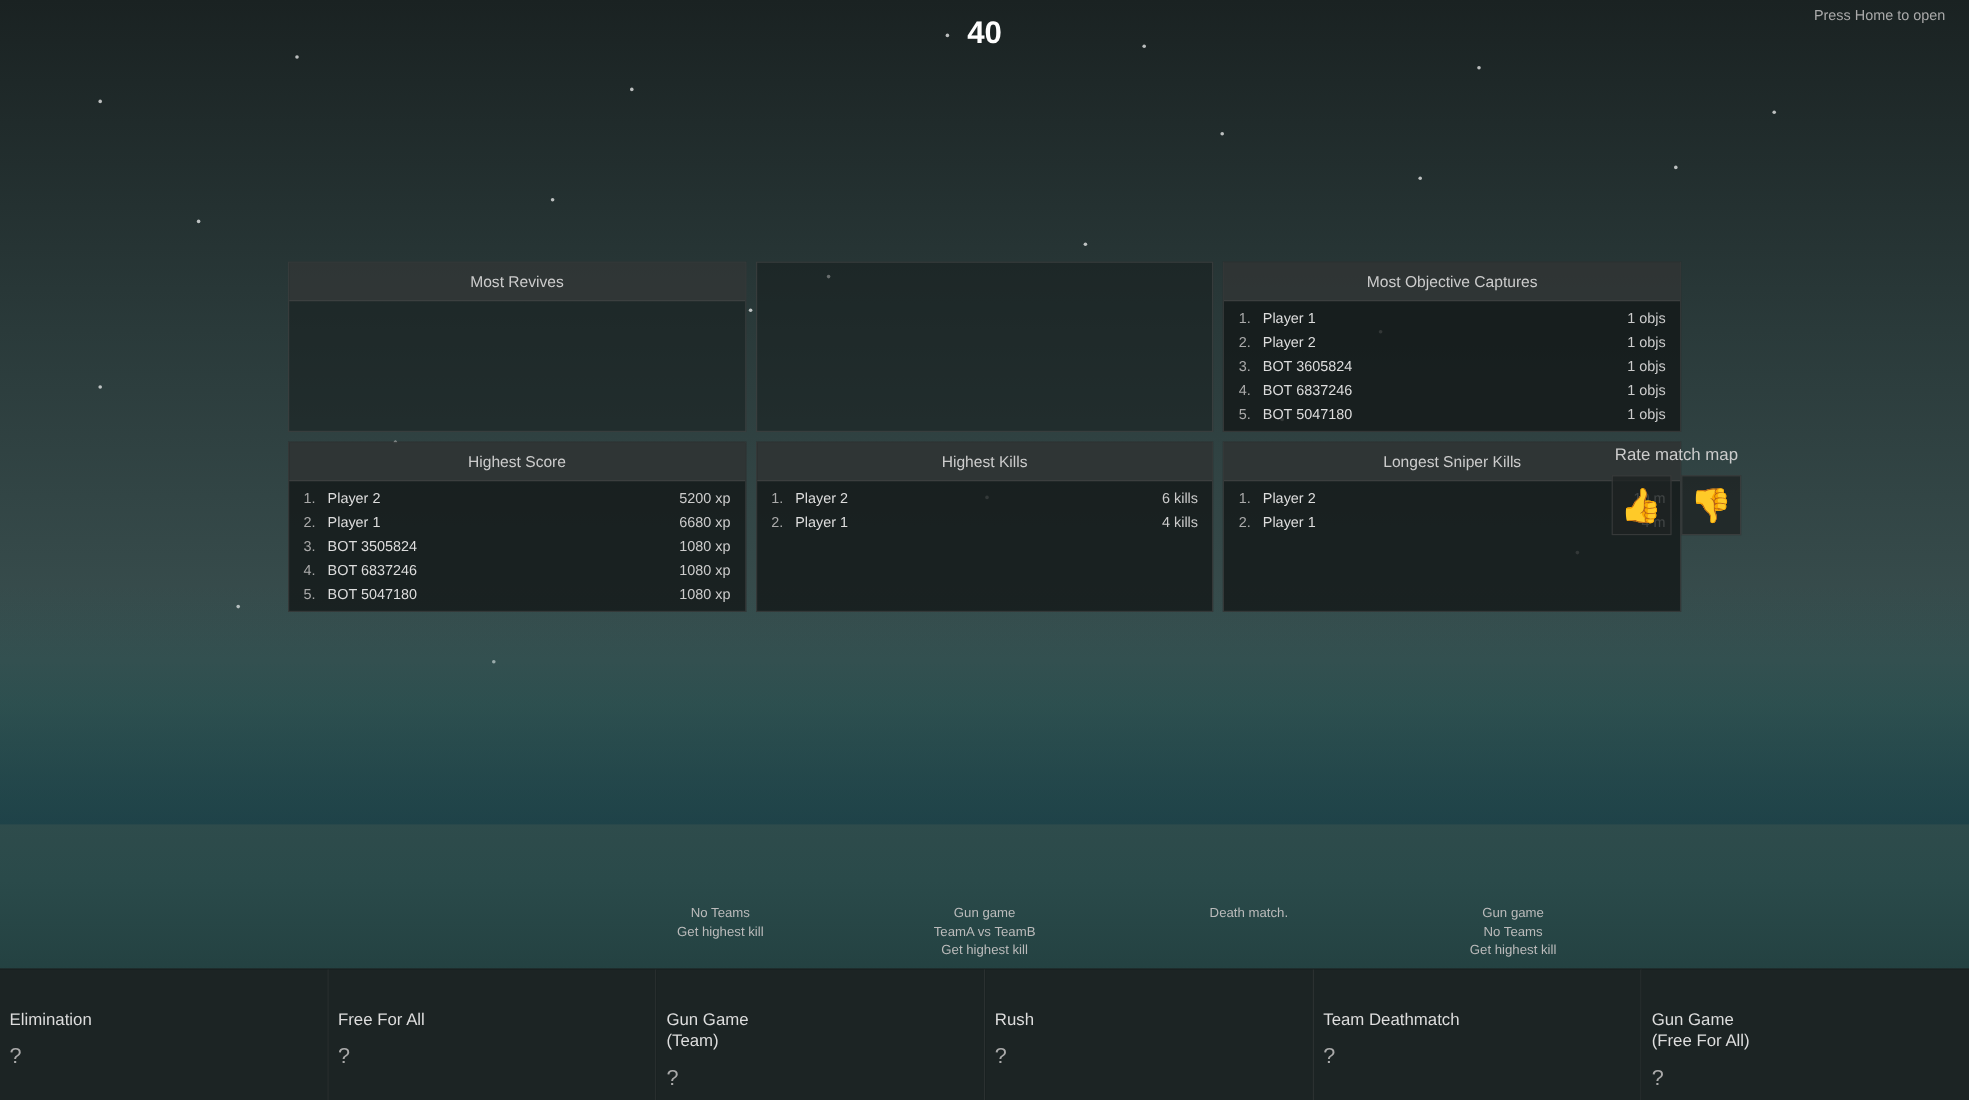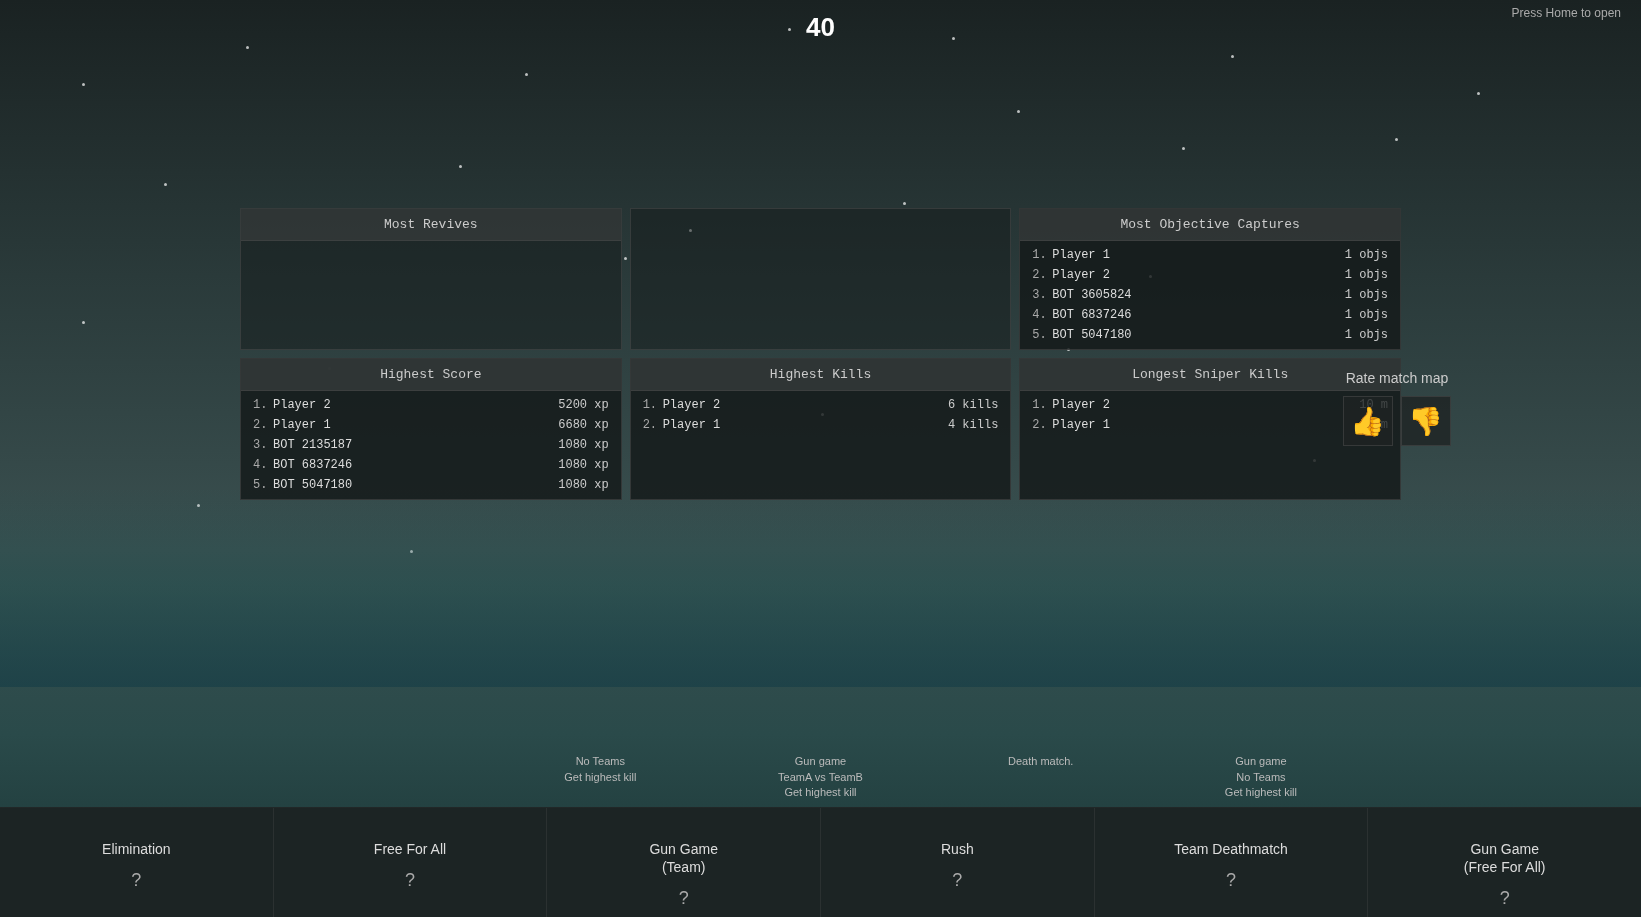--- a/index.html
+++ b/index.html
@@ -56,28 +56,27 @@
       top: 6px;
       right: 20px;
       z-index: 10;
       font-size: 12px;
       color: #aaa;
     }
 
     
     .stats-area {
       position: absolute;
-      top: 208px;
+      top: 218px;
       left: 240px;
       right: 240px;
       z-index: 10;
       display: flex;
       flex-direction: column;
       gap: 8px;
-      font-family: Liberation Mono, monospace;
     }
 
     .stats-row {
       display: flex;
       gap: 8px;
     }
 
     .stat-panel {
       background: rgba(20, 25, 25, 0.82);
       border: 1px solid rgba(80,80,80,0.5);
@@ -185,21 +184,20 @@
       display: flex;
       background: rgba(10, 15, 15, 0.85);
       border-top: 1px solid rgba(80,80,80,0.3);
     }
 
     .mode-btn {
       flex: 1;
       background: rgba(30, 38, 38, 0.9);
       border-right: 1px solid rgba(80,80,80,0.3);
       padding: 32px 8px 8px 8px;
-      text-align: center;
       cursor: pointer;
       min-height: 100px;
     }
 
     .mode-btn:last-child {
       border-right: none;
     }
 
     .mode-btn-label {
       font-size: 14px;
@@ -316,21 +314,21 @@
       <span class="name">Player 2</span>
       <span class="value">5200 xp</span>
     </div>
           <div class="stat-row">
       <span class="rank">2.</span>
       <span class="name">Player 1</span>
       <span class="value">6680 xp</span>
     </div>
           <div class="stat-row">
       <span class="rank">3.</span>
-      <span class="name">BOT 2135187</span>
+      <span class="name">BOT 3505824</span>
       <span class="value">1080 xp</span>
     </div>
           <div class="stat-row">
       <span class="rank">4.</span>
       <span class="name">BOT 6837246</span>
       <span class="value">1080 xp</span>
     </div>
           <div class="stat-row">
       <span class="rank">5.</span>
       <span class="name">BOT 5047180</span>

